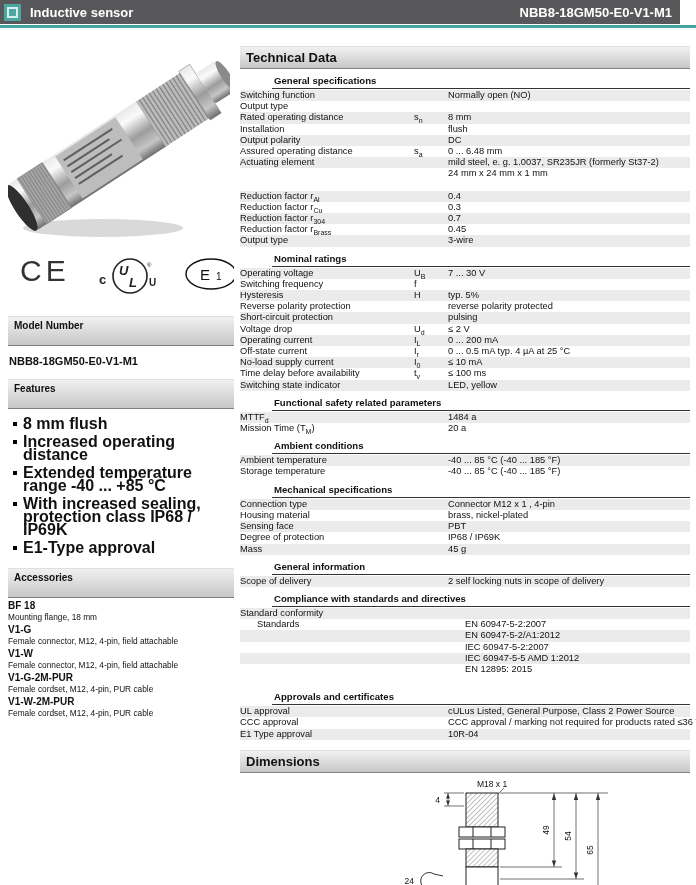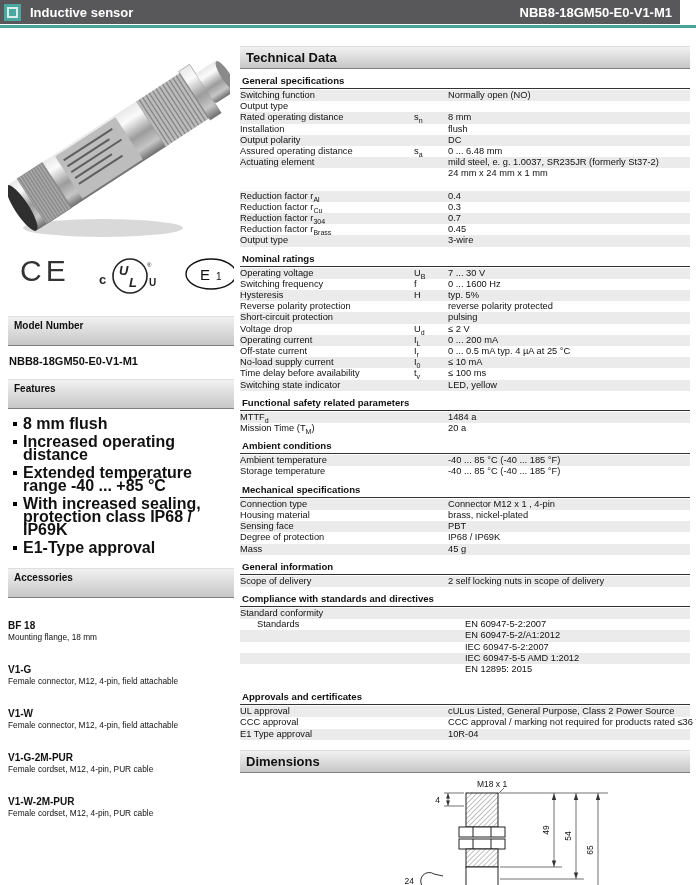--- a/index.html
+++ b/index.html
@@ -21,28 +21,28 @@
   .bar.big{font-size:13px;padding:3px 0 3px 6px;}
   
   .product-photo{height:212px;margin:2px 0 0 0;}
   .marks-row{display:flex;gap:27px;margin:6px 0 16px 12px;height:46px;}
   .ce{font-size:30px;letter-spacing:4px;color:#333;}
   .model-value{font-weight:bold;font-size:11px;padding:9px 0 12px 1px;}
   .features{margin:8px 0 14px 0;padding:0 0 0 4px;list-style:none;}
   .feature-item{font-weight:bold;font-size:16px;line-height:13px;margin-bottom:5px;padding-left:11px;position:relative;}
   .feature-item::before{content:"";position:absolute;left:1px;top:4.5px;width:4px;height:4px;background:#000;}
   .accessories{margin-top:2px;}
-  .acc{margin-top:22px;}
+  .acc{margin-top:2px;}
   .acc-name{font-weight:bold;font-size:10px;}
   .acc-desc{font-size:8.3px;margin-top:1px;}
   
   #tech{margin-top:2px;}
   .tsec{margin-top:3px;}
   .tsec.gap{margin-top:13px;}
-  .tsec-title{font-weight:bold;font-size:9.6px;border-bottom:1px solid #333;padding:3px 0 2px 2px;margin-bottom:1px;}
+  .tsec-title{font-weight:bold;font-size:9.6px;border-bottom:1px solid #333;padding:3px 0 2px 2px;margin-bottom:1px;margin-left:32px;}
   .trow{display:flex;font-size:9.3px;line-height:11.2px;align-items:flex-start;}
   .trow.shade{background:#ebebeb;}
   .c-label{width:174px;flex-shrink:0;}
   .c-label.ind{padding-left:17px;}
   .c-sym{width:34px;flex-shrink:0;}
   .c-val{flex:1;white-space:nowrap;}
   .trow-spacer{height:11px;}
   sub{font-size:7px;line-height:0;}
   
   .drawing{margin:6px 0 0 112px;}
@@ -230,21 +230,20 @@
         <section class="tsec">
           <div class="tsec-title">Nominal ratings</div>
           <div class="trow shade">
             <div class="c-label"><span>Operating voltage</span></div>
             <div class="c-sym"><span>U</span><sub>B</sub></div>
             <div class="c-val"><span>7 ... 30 V</span></div>
           </div>
           <div class="trow">
             <div class="c-label"><span>Switching frequency</span></div>
             <div class="c-sym"><span>f</span></div>
-            <div class="c-val"><span>0 ... 1600 Hz</span></div>
           </div>
           <div class="trow shade">
             <div class="c-label"><span>Hysteresis</span></div>
             <div class="c-sym"><span>H</span></div>
             <div class="c-val"><span>typ. 5%</span></div>
           </div>
           <div class="trow">
             <div class="c-label"><span>Reverse polarity protection</span></div>
             <div class="c-sym"></div>
             <div class="c-val"><span>reverse polarity protected</span></div>

